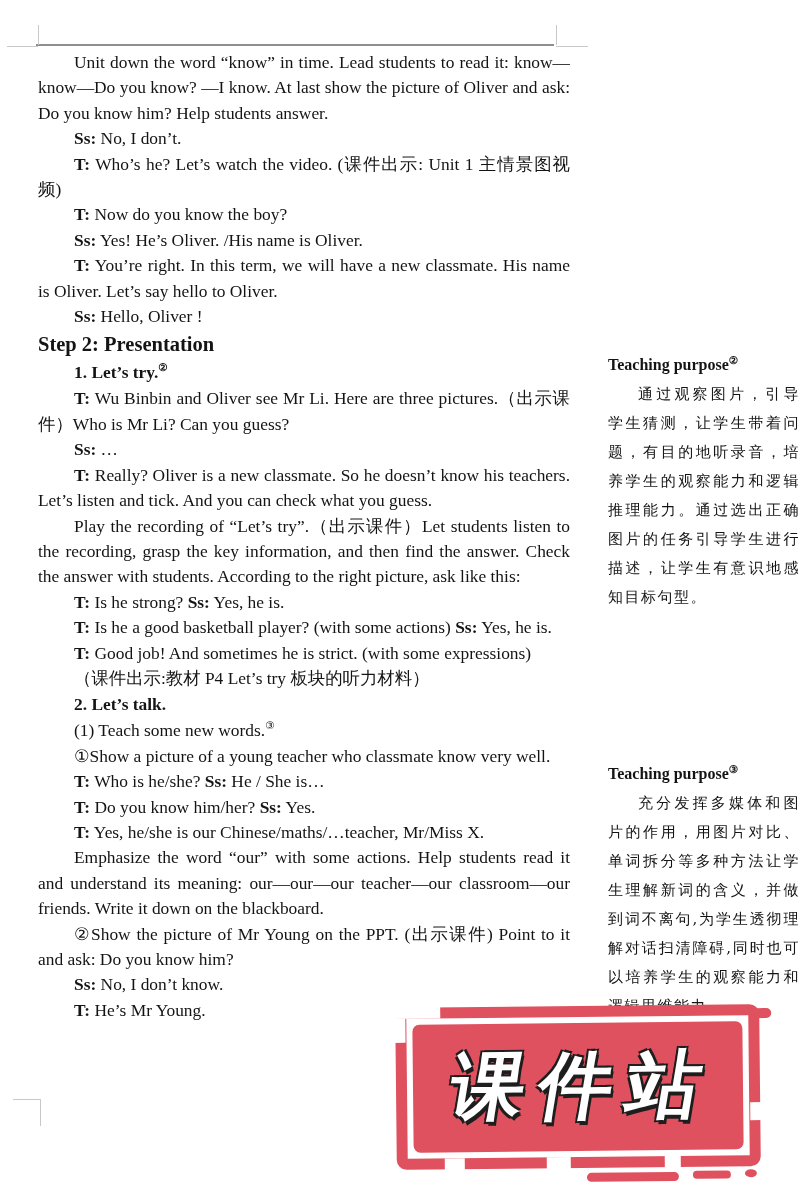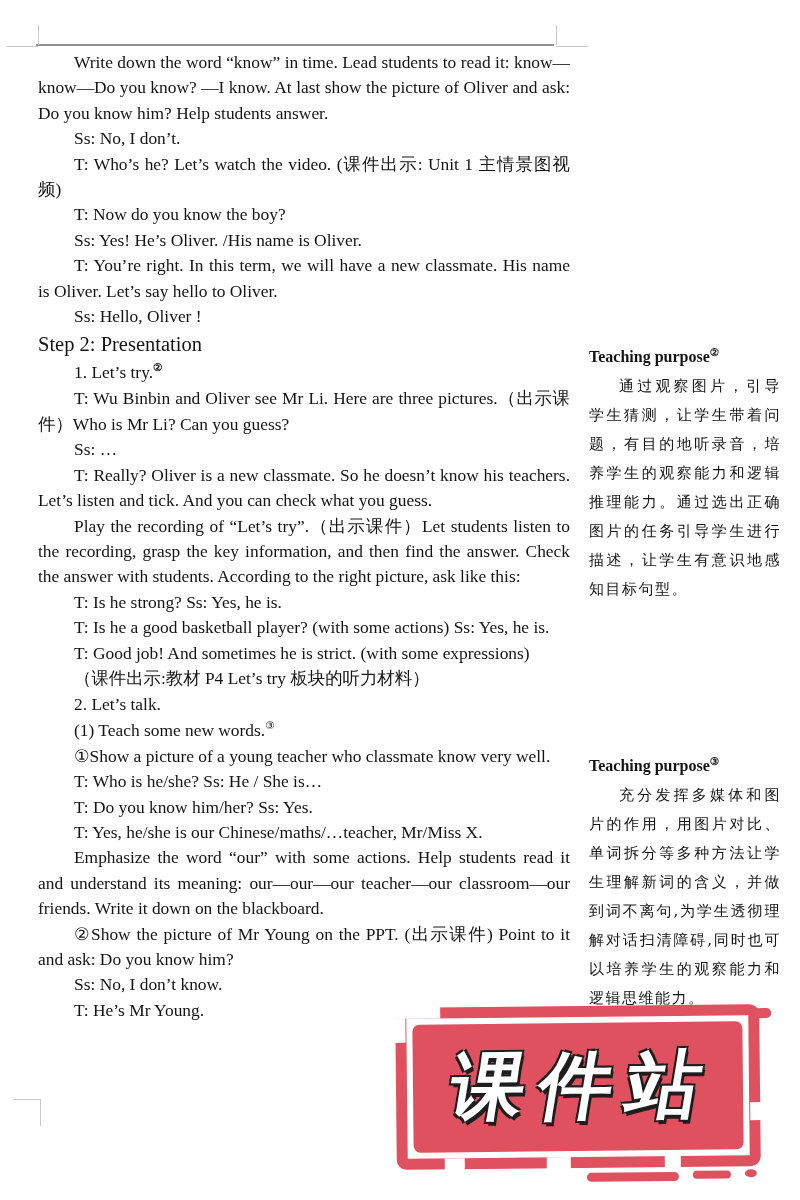--- a/index.html
+++ b/index.html
@@ -14,24 +14,24 @@
   .main-column{
     position:absolute;left:38px;top:50px;width:532px;
     font-size:17.4px;line-height:25.4px;text-align:justify;
   }
   .para{margin:0;}
   .para.indent{text-indent:36px;}
   .para.heading{
     font-weight:bold;font-size:20.5px;line-height:30px;text-indent:0;text-align:left;
   }
   .para.sub{font-weight:bold;line-height:27px;text-align:left;}
-  .para b{font-weight:normal;}
+  .para b{font-weight:bold;}
   sup{font-size:10.5px;line-height:0;vertical-align:super;}
   
-  .note{position:absolute;left:589px;width:192px;}
+  .note{position:absolute;left:608px;width:192px;margin-top:8px;}
   .note-title{
     margin:0 0 4px 0;font-weight:bold;font-size:16px;line-height:22px;
     font-family:"Liberation Serif", serif;text-align:left;
   }
   .note-body{
     margin:0;font-size:15px;line-height:29px;letter-spacing:1.5px;
     text-align:justify;text-indent:2em;font-family:"DejaVu Serif", serif;
   }
   
   .stamp{position:absolute;left:396px;top:1006px;width:364px;height:162px;transform:rotate(-0.6deg);}
@@ -55,21 +55,21 @@
 
 <div class="rule" style="left:36px;top:44px;width:518px;height:2px;"></div>
 <div class="mark" style="left:38px;top:25px;width:1px;height:20px;"></div>
 <div class="mark" style="left:556px;top:25px;width:1px;height:20px;"></div>
 <div class="mark" style="left:7px;top:46px;width:31px;height:1px;"></div>
 <div class="mark" style="left:556px;top:46px;width:32px;height:1px;"></div>
 <div class="mark" style="left:13px;top:1099px;width:28px;height:1px;"></div>
 <div class="mark" style="left:40px;top:1099px;width:1px;height:27px;"></div>
 
 <div class="main-column">
-    <p class="para body indent">Write down the word “know” in time. Lead students to read it: know—know—Do you know? —I know. At last show the picture of Oliver and ask: Do you know him? Help students answer.</p>
+    <p class="para body indent">Unit down the word “know” in time. Lead students to read it: know—know—Do you know? —I know. At last show the picture of Oliver and ask: Do you know him? Help students answer.</p>
     <p class="para body indent"><b>Ss:</b> No, I don’t.</p>
     <p class="para body indent"><b>T:</b> Who’s he? Let’s watch the video. (课件出示: Unit 1 主情景图视频)</p>
     <p class="para body indent"><b>T:</b> Now do you know the boy?</p>
     <p class="para body indent"><b>Ss:</b> Yes! He’s Oliver. /His name is Oliver.</p>
     <p class="para body indent"><b>T:</b> You’re right. In this term, we will have a new classmate. His name is Oliver. Let’s say hello to Oliver.</p>
     <p class="para body indent"><b>Ss:</b> Hello, Oliver !</p>
     <p class="para heading"><b>Step 2: Presentation</b></p>
     <p class="para sub indent"><b>1. Let’s try.</b><sup>②</sup></p>
     <p class="para body indent"><b>T:</b> Wu Binbin and Oliver see Mr Li. Here are three pictures.（出示课件）Who is Mr Li? Can you guess?</p>
     <p class="para body indent"><b>Ss:</b> …</p>

